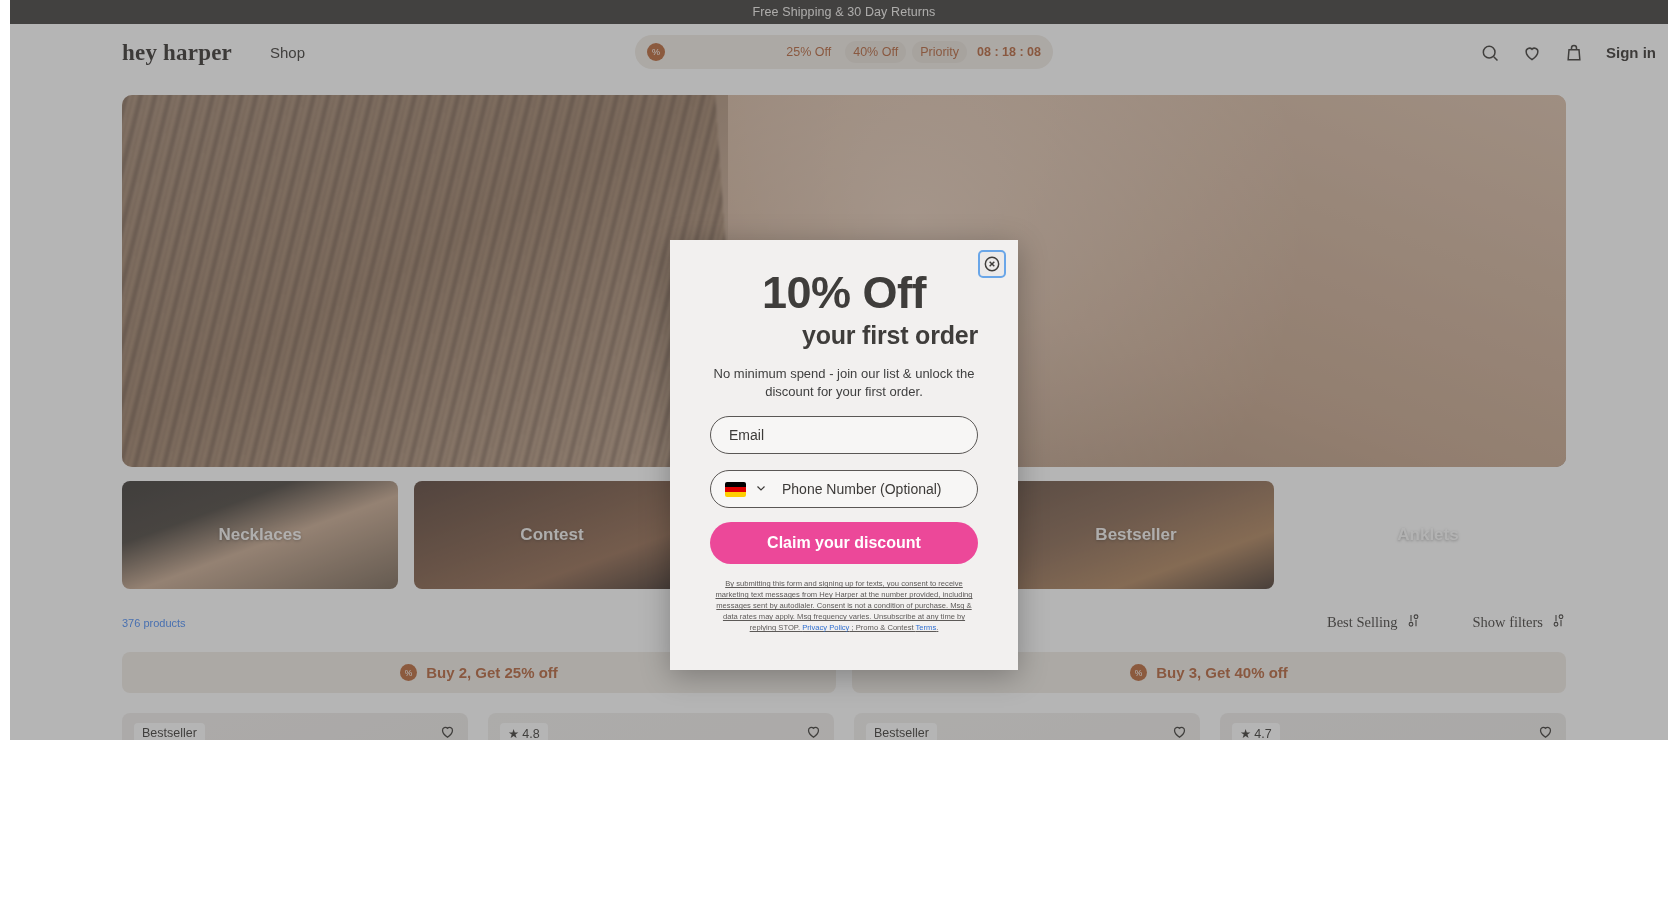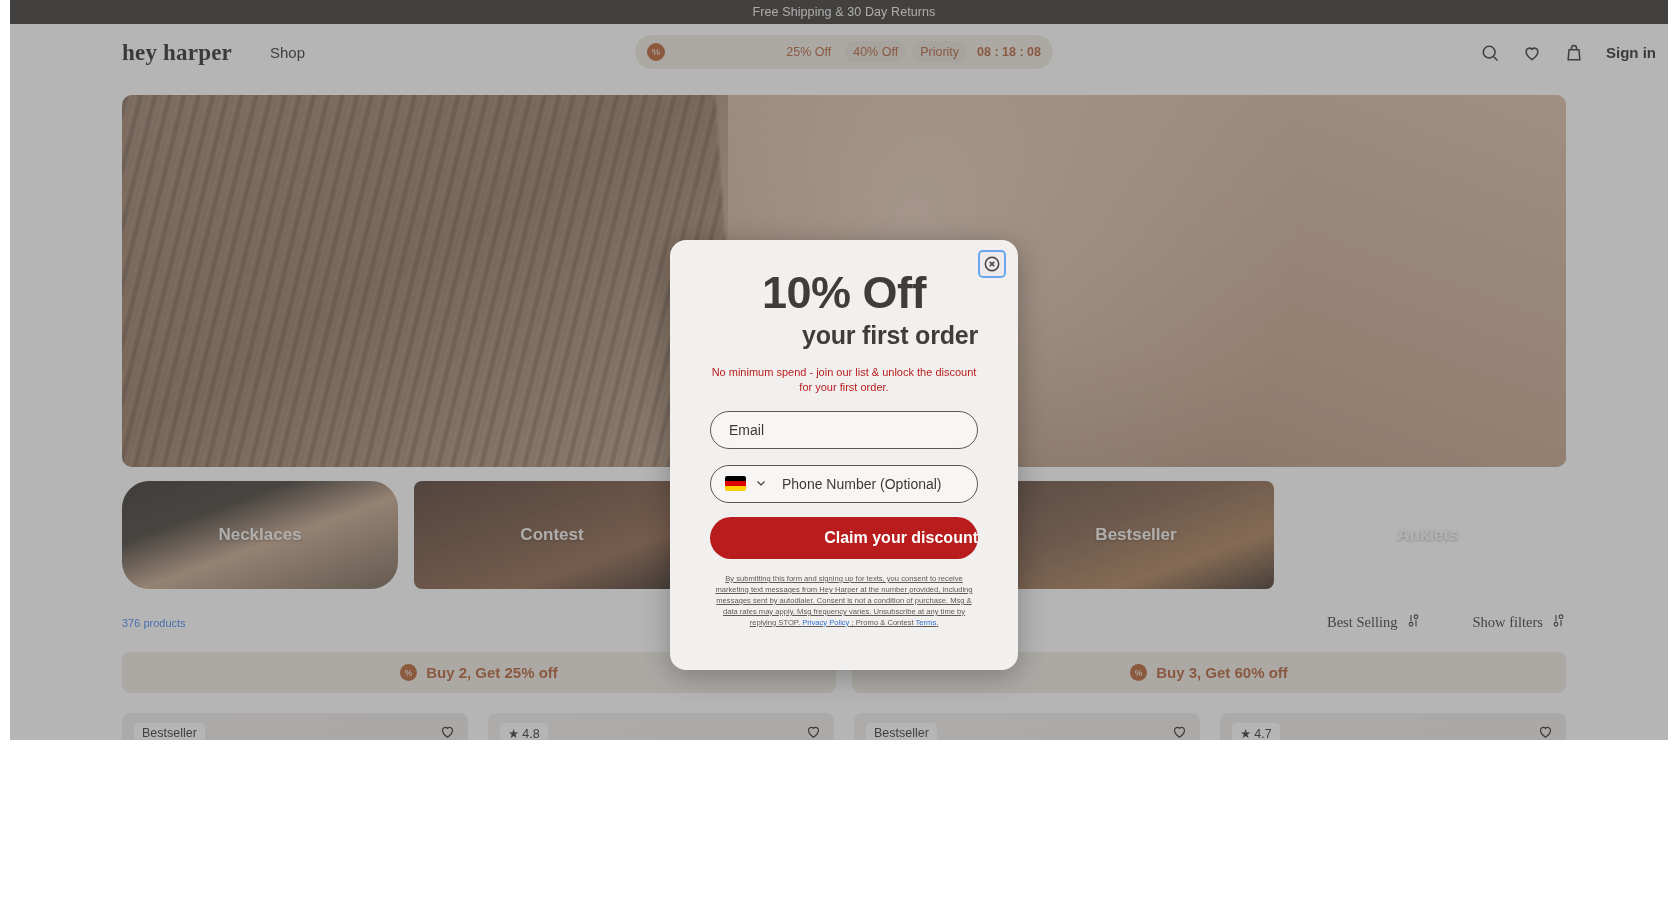--- a/index.html
+++ b/index.html
@@ -104,21 +104,21 @@
   }
   .cat {
     position: relative; height: 108px; border-radius: 8px; overflow: hidden;
     display: flex; align-items: center; justify-content: center;
   }
   .cat-label {
     position: relative; z-index: 3;
     color: rgba(255,255,255,.92); font-size: 17px; font-weight: 600;
     text-shadow: 0 1px 3px rgba(0,0,0,.35);
   }
-  .cat0 { background: linear-gradient(160deg,#2b2724 0%,#3a332c 30%,#c4a287 55%,#6d5a48 100%); border-radius: 27px; }
+  .cat0 { background: linear-gradient(160deg,#2b2724 0%,#3a332c 30%,#c4a287 55%,#6d5a48 100%); }
   .cat1 { background: linear-gradient(160deg,#4b3227 0%,#6e4a35 40%,#8a5e42 70%,#2e201a 100%); }
   .cat2 { background: linear-gradient(160deg,#7a5d46 0%,#a07a5b 45%,#c8a383 75%,#4a382b 100%); }
   .cat3 { background: linear-gradient(160deg,#5b4132 0%,#7e5a42 40%,#a8794f 72%,#3a2920 100%); }
   .cat4 { background: linear-gradient(160deg,#8e7560 0%,#b59madd 0%,#b89a7e 45%,#d8bfa6 72%,#6a523f 100%); }
 
   
   .toolbar {
     position: relative; z-index: 5;
     margin: 24px 112px 0 112px;
     display: flex; align-items: center;
@@ -191,64 +191,64 @@
     position: absolute; bottom: -52px; left: 50%; transform: translateX(-50%);
     width: 128px; height: 128px; border-radius: 50%;
     background: radial-gradient(circle at 36% 30%, #f0d9a8, #c79a58 62%, #a87c41);
   }
 
   
   .modal {
     position: absolute; z-index: 80;
     left: 660px; top: 240px;
     width: 348px; height: 430px;
-    background: #f2f0ef; border-radius: 16px;
+    background: #f2f0ef; border-radius: 0;
     padding: 30px 40px 0 40px;
     text-align: center;
     box-shadow: 0 6px 28px rgba(0,0,0,.28);
   }
   .modal-close {
     position: absolute; top: 10px; right: 12px;
     width: 28px; height: 28px; border-radius: 5px;
     border: 2px solid #6aa6e8;
     background: #eceaea;
     display: flex; align-items: center; justify-content: center;
   }
   .modal-h1 {
     font-size: 45px; font-weight: 800; color: #3f3d3b;
     letter-spacing: -.5px; line-height: 1.0;
   }
   .modal-h2 {
     font-size: 25px; font-weight: 800; color: #3f3d3b;
     letter-spacing: -.2px; margin-top: 6px; text-align: right;
   }
   .modal-sub {
-    margin-top: 15px; font-size: 11px; color: #b91c1c; line-height: 1.36;
+    margin-top: 15px; font-size: 13px; color: #404040; line-height: 1.36;
   }
   .field {
     margin-top: 16px; height: 38px; width: 100%;
     background: #f7f6f5; border: 1px solid #5a5755; border-radius: 19px;
     display: flex; align-items: center; padding: 0 18px;
     font-size: 14px; color: #3c3a38;
   }
   .field.phone { padding-left: 14px; gap: 9px; }
   .flag {
     width: 21px; height: 15px; border-radius: 2px; overflow: hidden;
     display: flex; flex-direction: column; flex: 0 0 auto;
   }
   .flag i { display: block; height: 33.34%; width: 100%; }
   .flag .f1 { background: #000; }
   .flag .f2 { background: #dd0000; }
   .flag .f3 { background: #ffce00; }
   .chev { width: 12px; height: 12px; color: #3c3a38; flex: 0 0 auto; }
   .phone-ph { margin-left: 6px; color: #3c3a38; }
   .cta {
     margin-top: 14px; height: 42px; width: 100%;
-    background: #b91c1c; color: #fff; border-radius: 21px;
-    display: flex; align-items: center; justify-content: flex-end;
+    background: #ec4899; color: #fff; border-radius: 21px;
+    display: flex; align-items: center; justify-content: center;
     font-size: 16px; font-weight: 700;
   }
   .legal {
     margin-top: 14px; font-size: 7.6px; color: #5d5a58; line-height: 1.45;
     padding: 0 4px;
     text-decoration: underline;
   }
   .legal a { color: #2f6fd0; text-decoration: none; }
 </style>
 </head>
@@ -346,21 +346,21 @@
     </div>
   </div>
 
   <div class="offers">
     <div class="offer">
       <span class="offer-badge">%</span>
       <span class="offer-text">Buy 2, Get 25% off</span>
     </div>
     <div class="offer">
       <span class="offer-badge">%</span>
-      <span class="offer-text">Buy 3, Get 60% off</span>
+      <span class="offer-text">Buy 3, Get 40% off</span>
     </div>
   </div>
 
   <div class="grid">
 
     <div class="card card0">
       <div class="chainA"></div>
       <div class="chainB"></div>
       <div class="card-top">
         <span class="badge">Bestseller</span>

